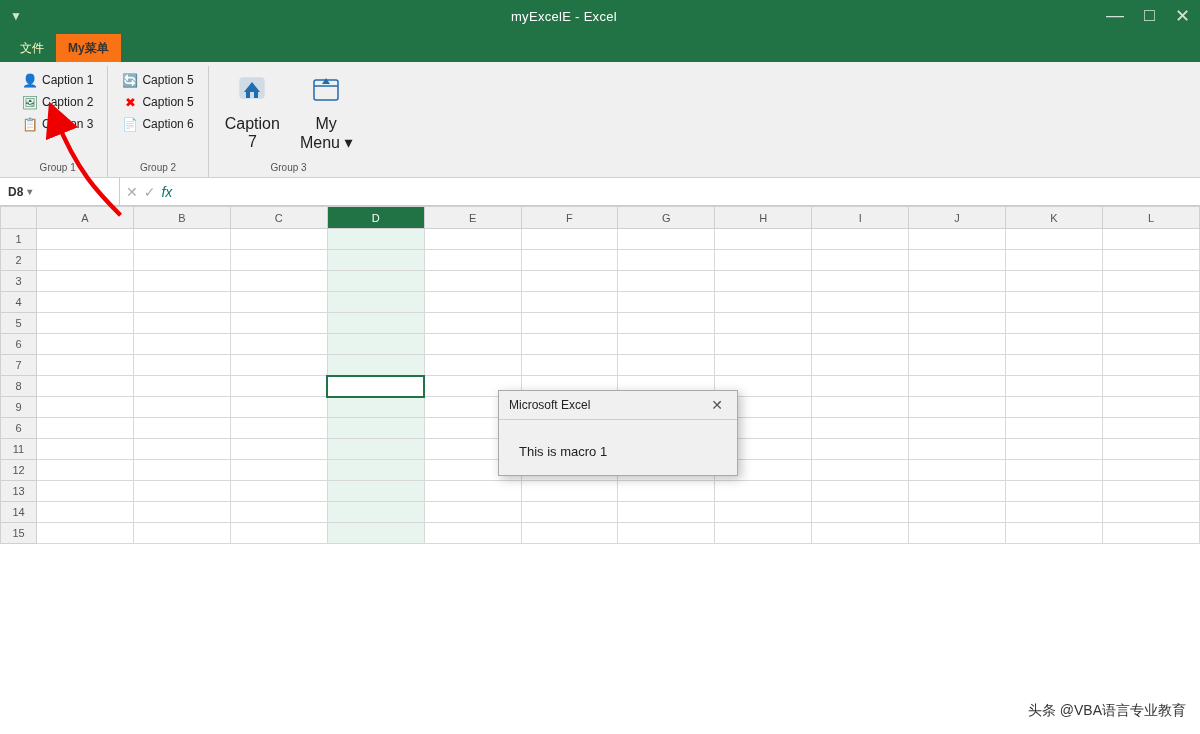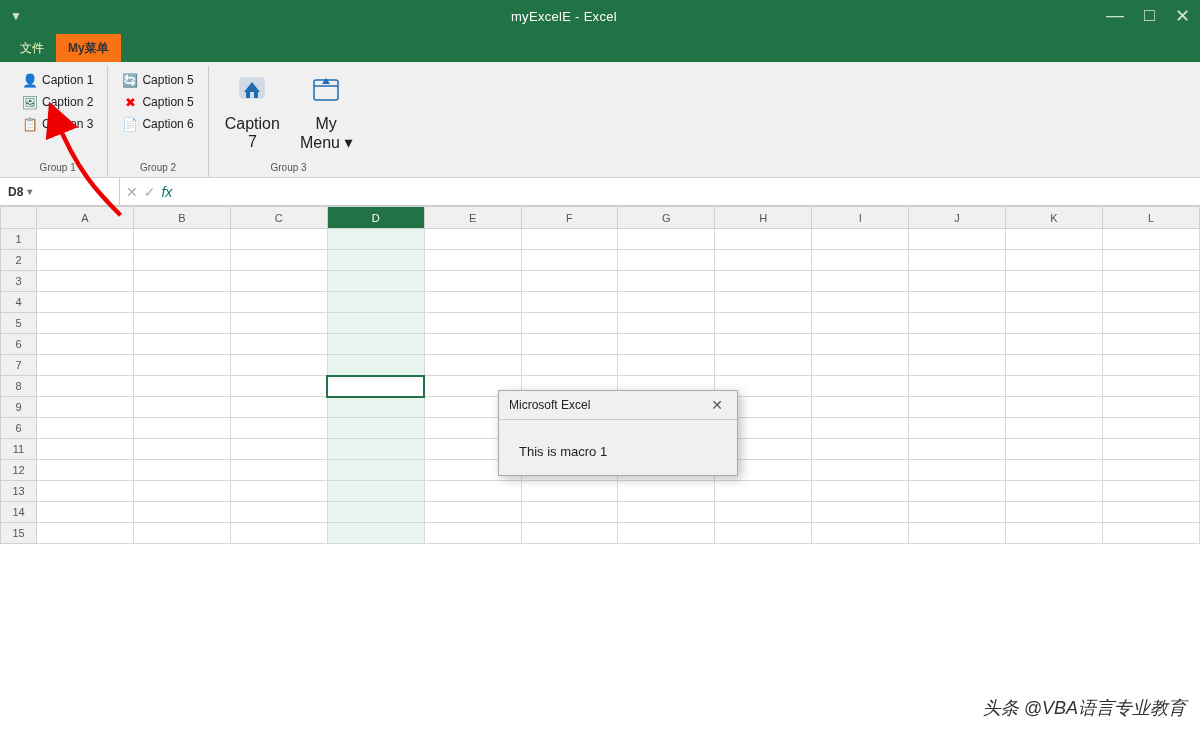--- a/index.html
+++ b/index.html
@@ -283,25 +283,24 @@
       font-size: 12px;
       cursor: pointer;
       border-radius: 2px;
     }
 
     
     .watermark {
       position: absolute;
       bottom: 14px;
       right: 14px;
-      font-size: 18px;
+      font-size: 14px;
       color: #333;
       font-weight: 500;
       z-index: 50;
-      font-style: italic;
     }
   </style>
 </head>
 <body>
 
 <div class="title-bar">
   <div class="title-bar-left">
     <span>▼</span>
   </div>
   <div class="title-bar-center">myExcelE  -  Excel</div>

